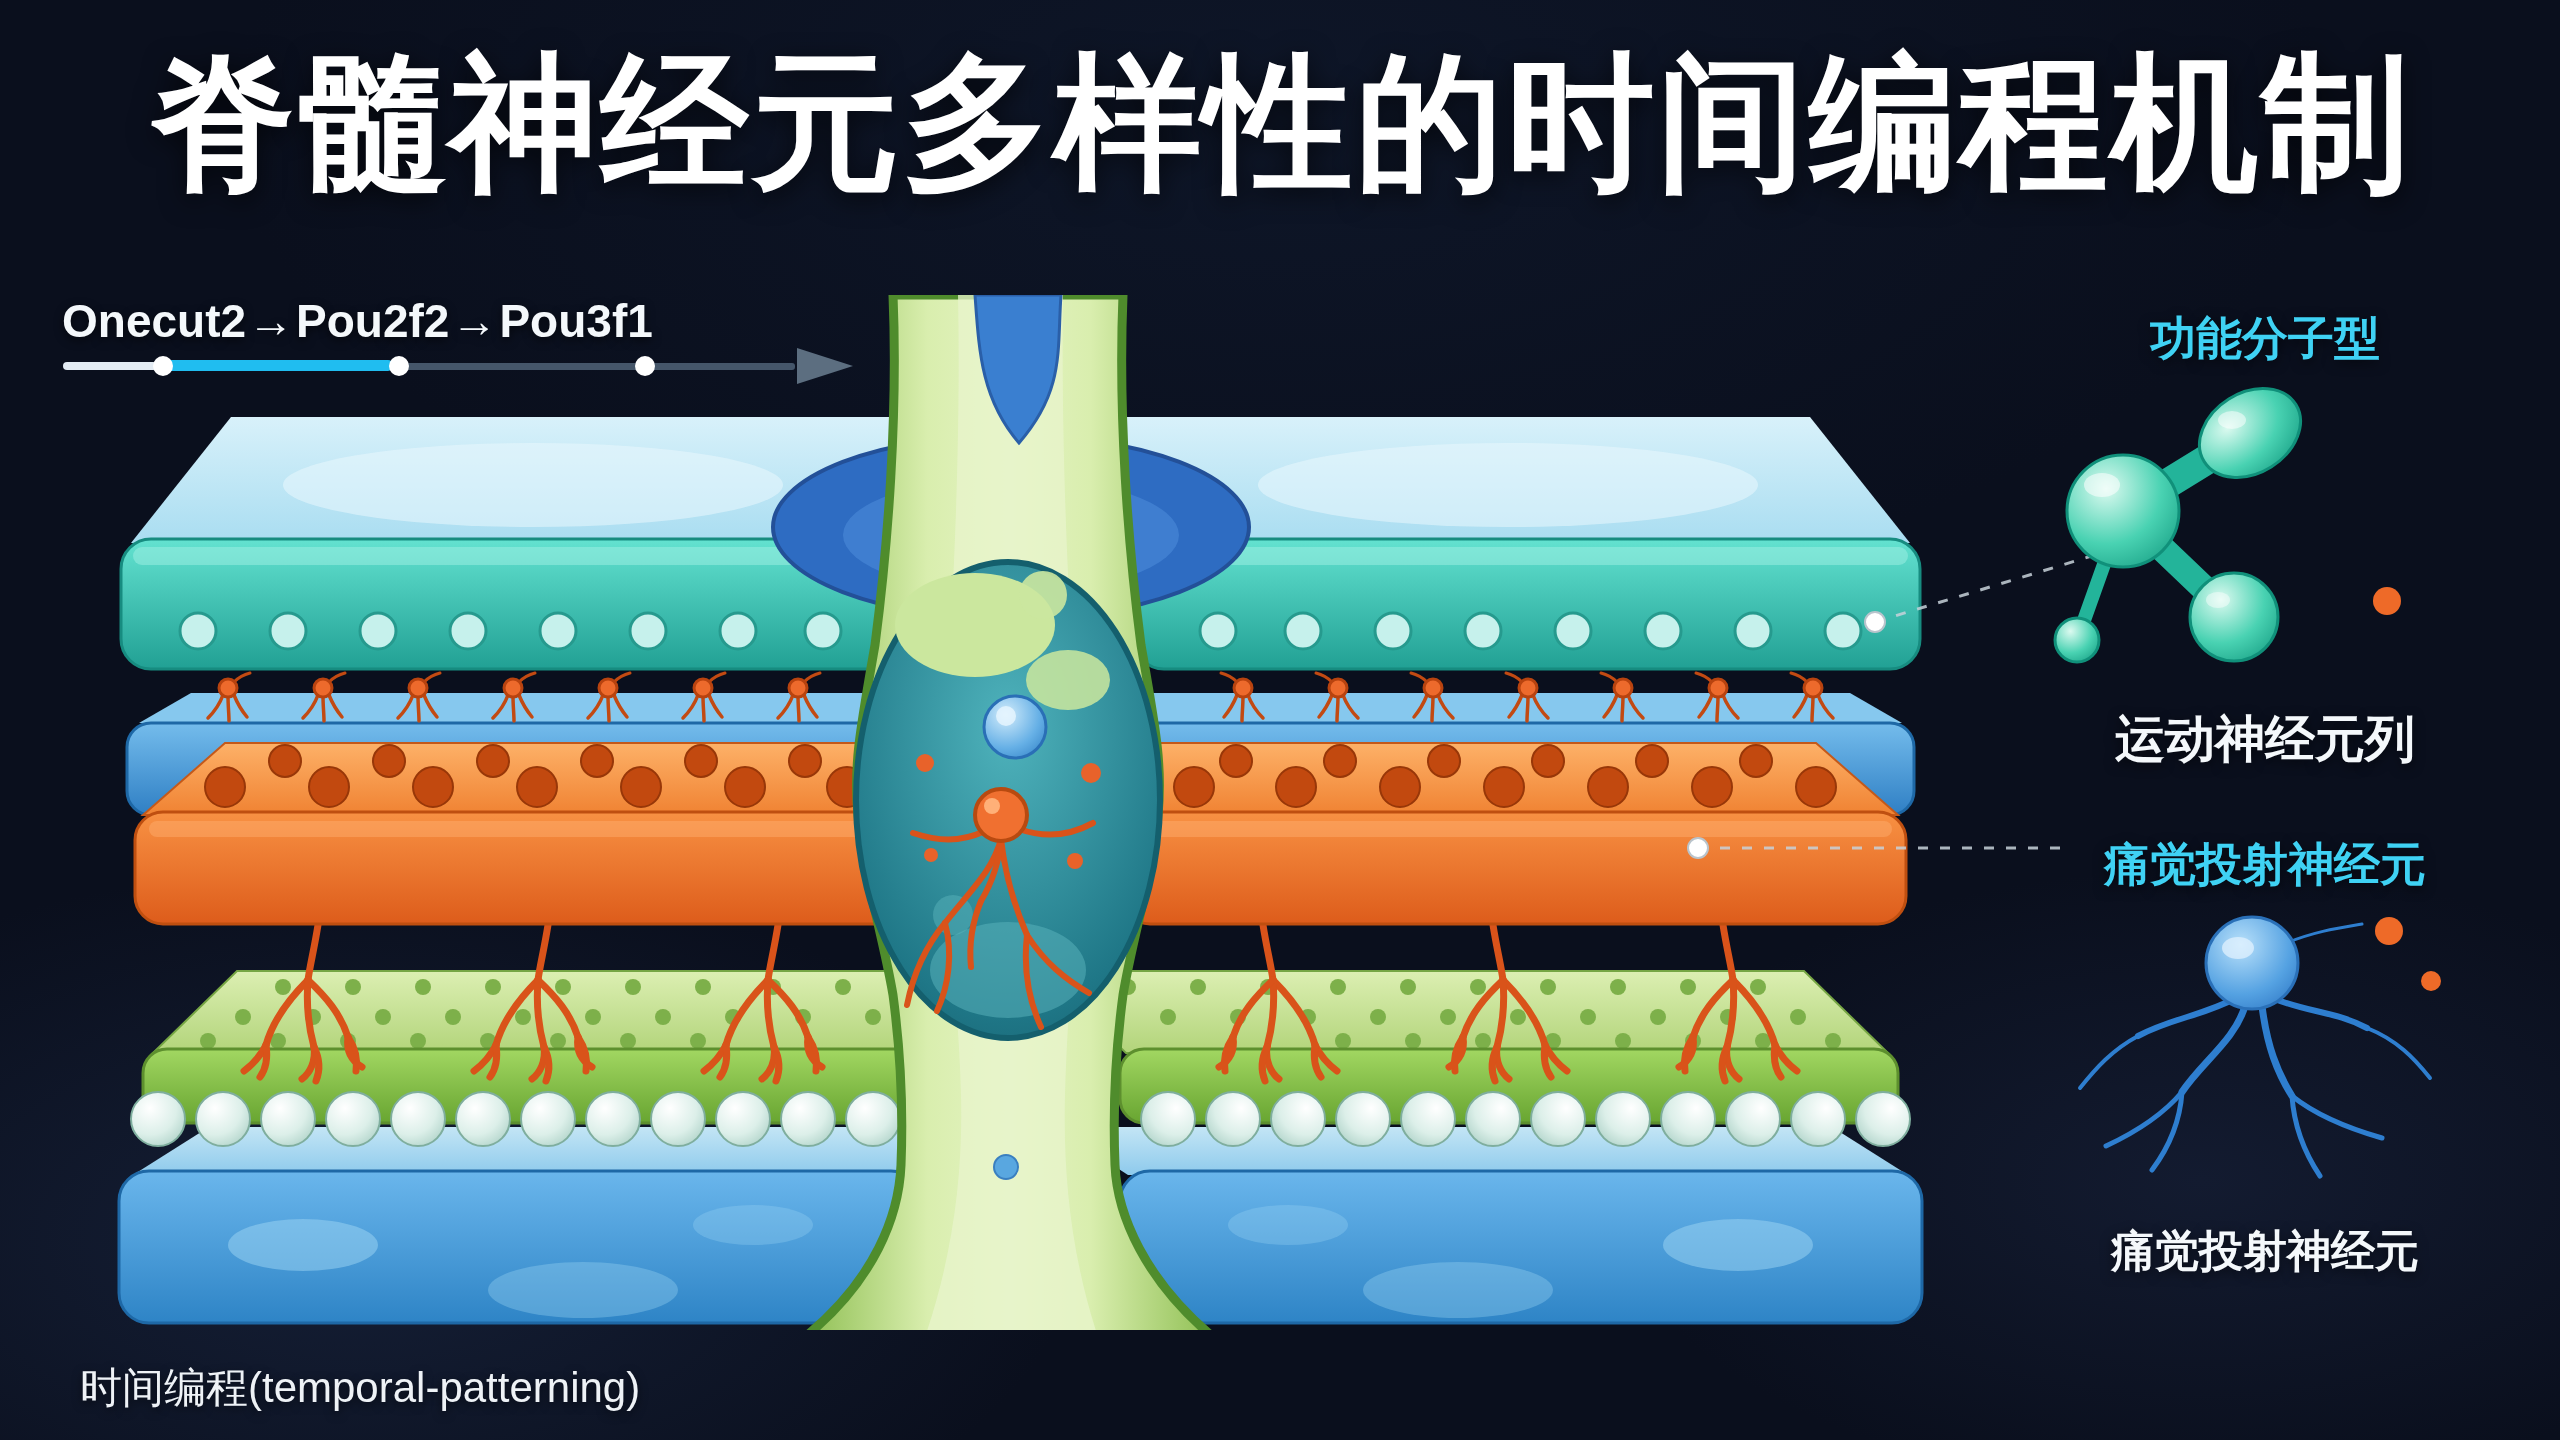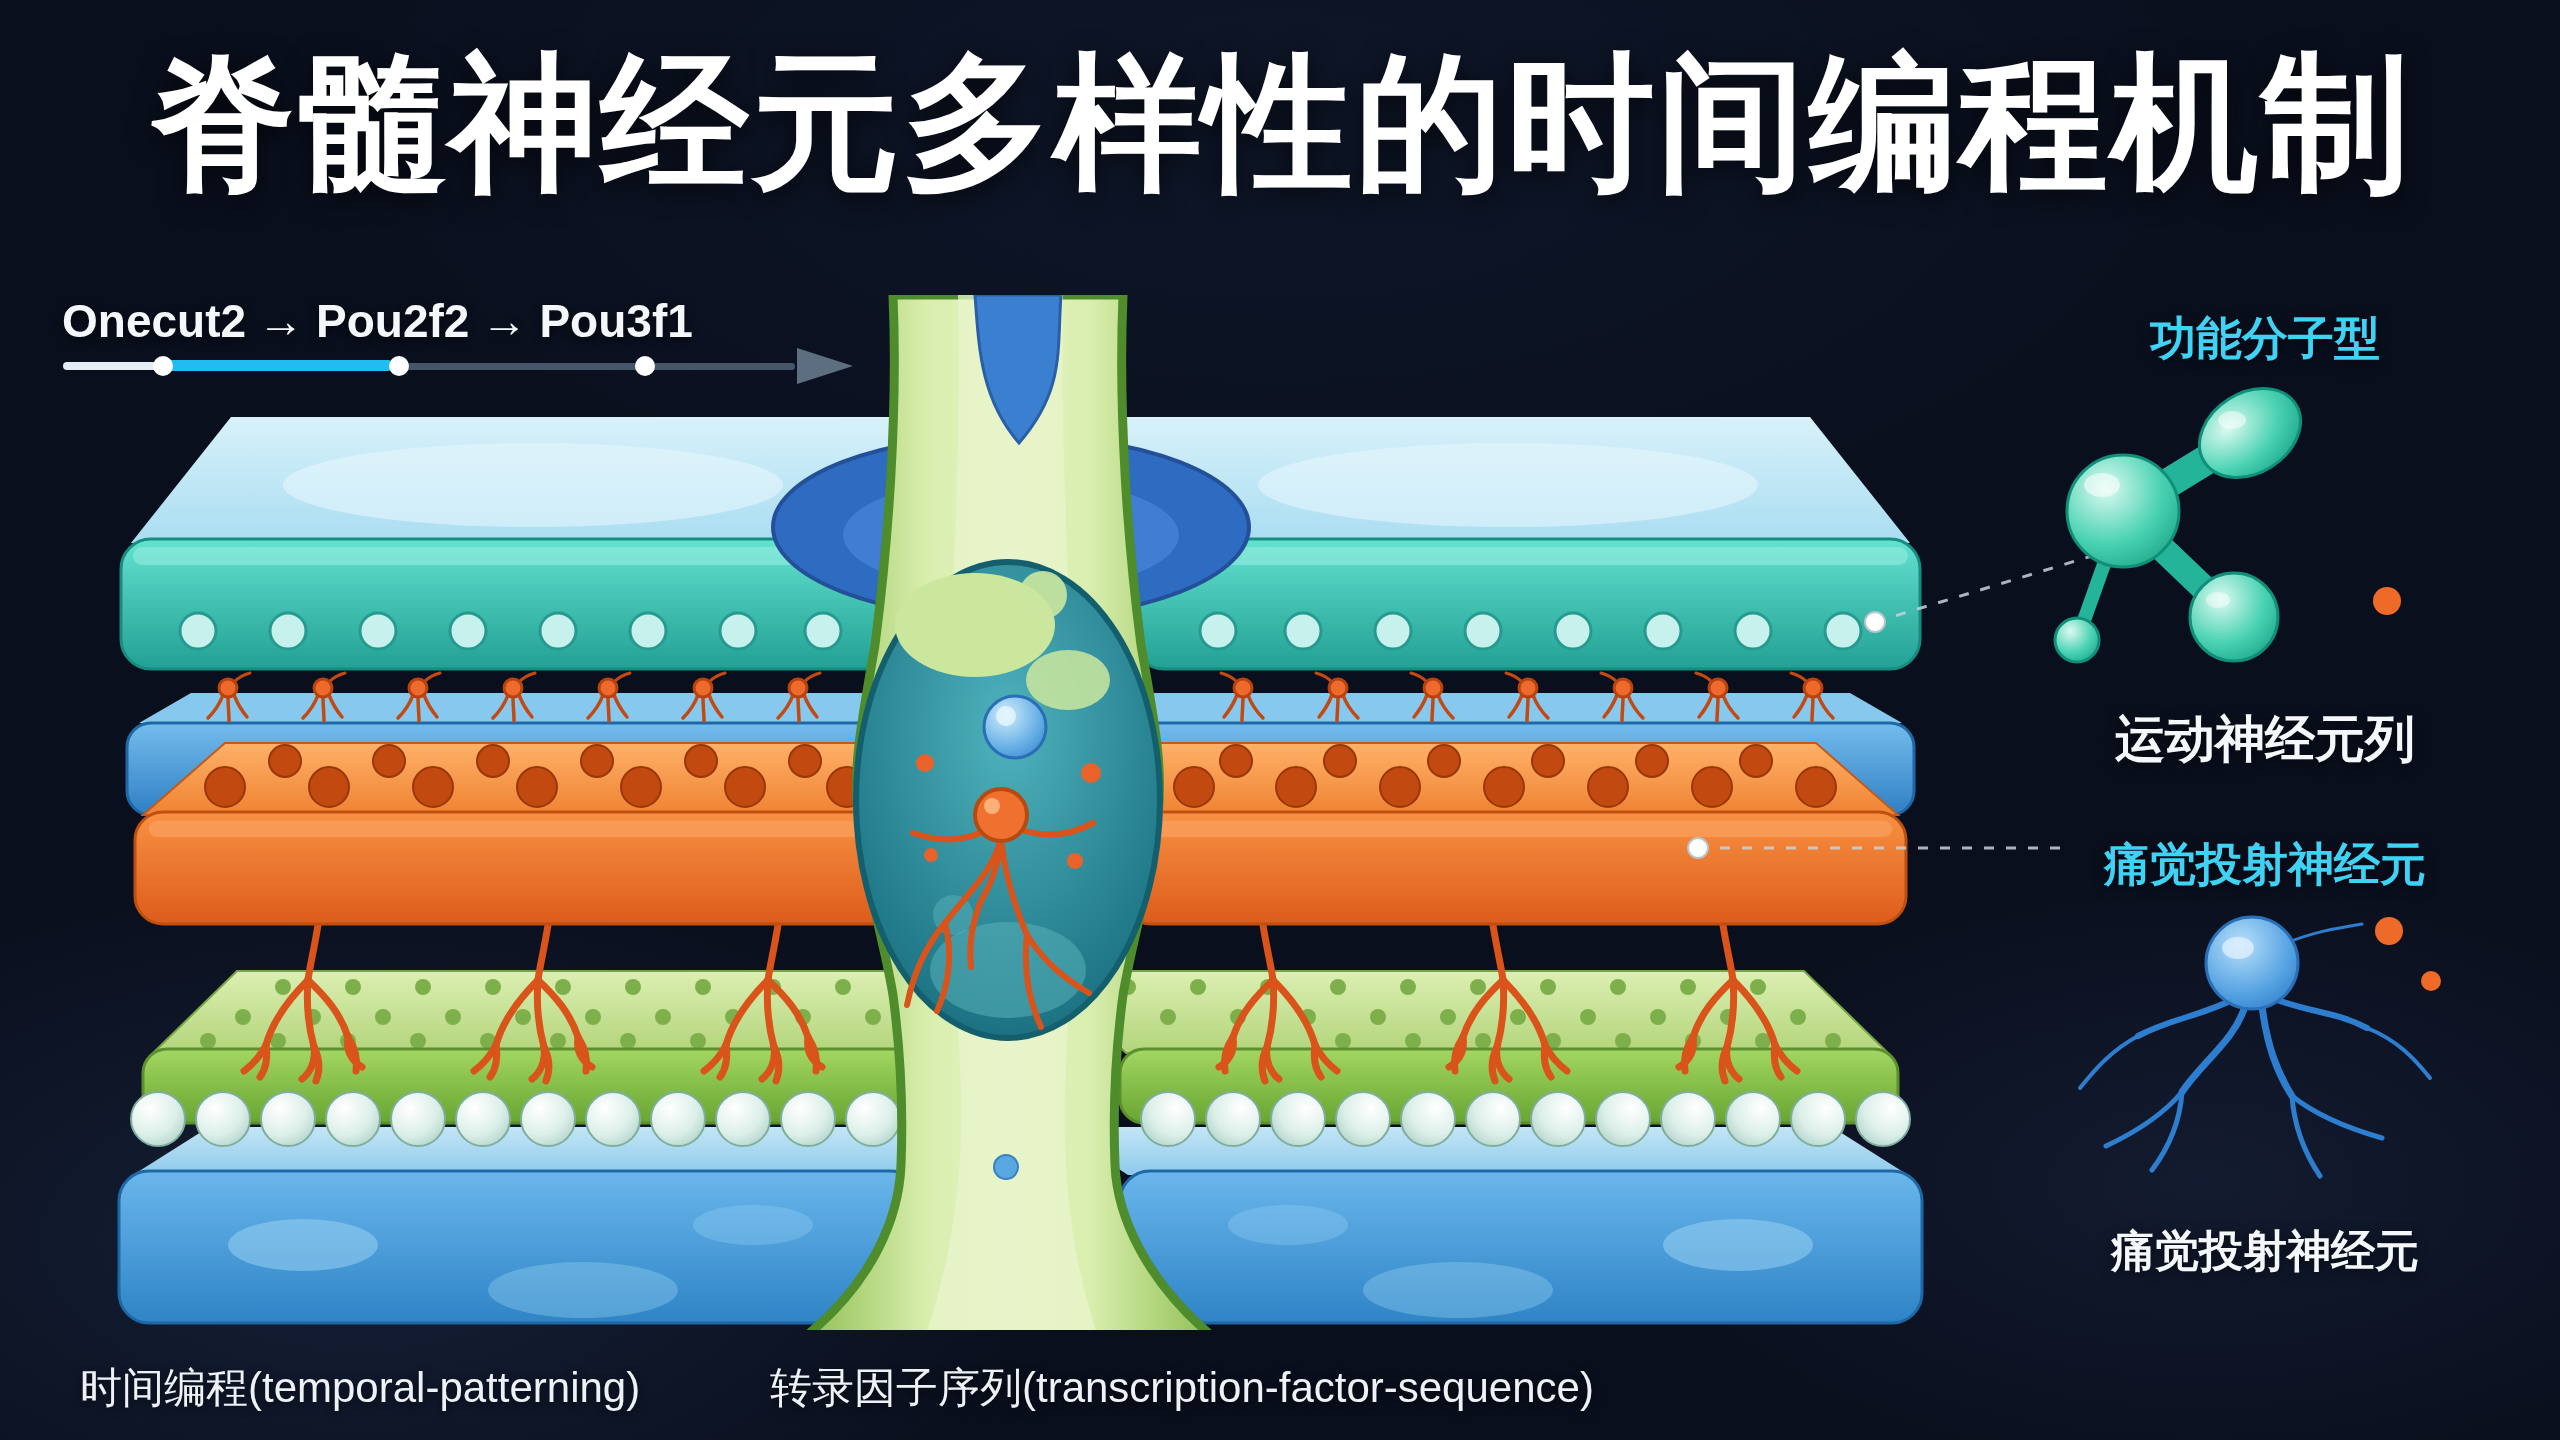--- a/index.html
+++ b/index.html
@@ -11,21 +11,21 @@
       radial-gradient(1500px 720px at 50% 8%, #0e1628 0%, rgba(14,22,40,0) 70%),
       #0a0f1d;
     font-family:"Liberation Sans","DejaVu Sans",sans-serif;
   }
   .title{
     position:absolute;top:42px;left:0;right:0;text-align:center;
     font-size:148px;font-weight:900;color:#ffffff;letter-spacing:3px;line-height:1.1;
     text-shadow:0 6px 26px rgba(0,0,0,.65);white-space:nowrap;
   }
   .tf-labels{
-    position:absolute;top:294px;left:62px;display:flex;align-items:center;gap:10px;
+    position:absolute;top:294px;left:62px;display:flex;align-items:center;gap:0;
     color:#f4f8fb;font-size:46px;font-weight:800;text-shadow:0 3px 10px rgba(0,0,0,.6);
   }
   .tf-labels .arrow{font-weight:700;margin:0 2px;}
   .timeline-line{position:absolute;top:338px;left:55px;}
   .illustration{position:absolute;top:295px;left:113px;width:1815px;height:1035px;}
   .overlay{position:absolute;top:0;left:0;width:2560px;height:1440px;pointer-events:none;}
   .legend-panel{position:absolute;top:0;left:2030px;width:470px;height:1009px;}
   .legend-label{
     position:absolute;left:0;width:470px;text-align:center;font-weight:900;
     text-shadow:0 3px 12px rgba(0,0,0,.6);white-space:nowrap;
@@ -398,15 +398,14 @@
       <circle cx="202" cy="63" r="46" fill="url(#gNeuB)" stroke="#2a70b8" stroke-width="3"></circle>
       <ellipse cx="188" cy="48" rx="16" ry="11" fill="#e6f4ff" opacity="0.7"></ellipse>
       <circle cx="339" cy="31" r="14" fill="#ee6a28"></circle>
       <circle cx="381" cy="81" r="10" fill="#ee6a28"></circle>
     </svg>
 
     <div class="legend-label white lbl-pain">痛觉投射神经元</div>
   </div>
 
   <div class="footer-label f1">时间编程(temporal-patterning)</div>
-  <div class="footer-label f2">转录因子序列(transcription-factor-sequence)</div>
 
 </div>
 
 </body></html>

